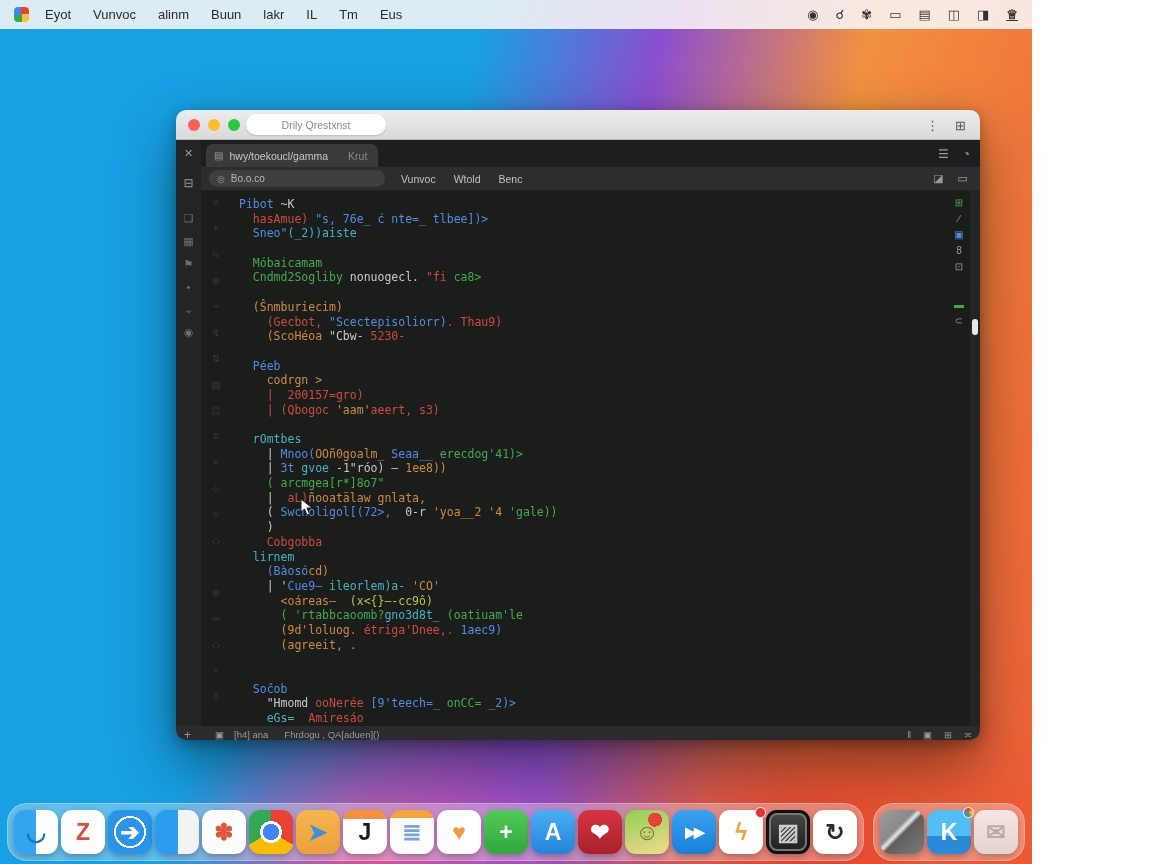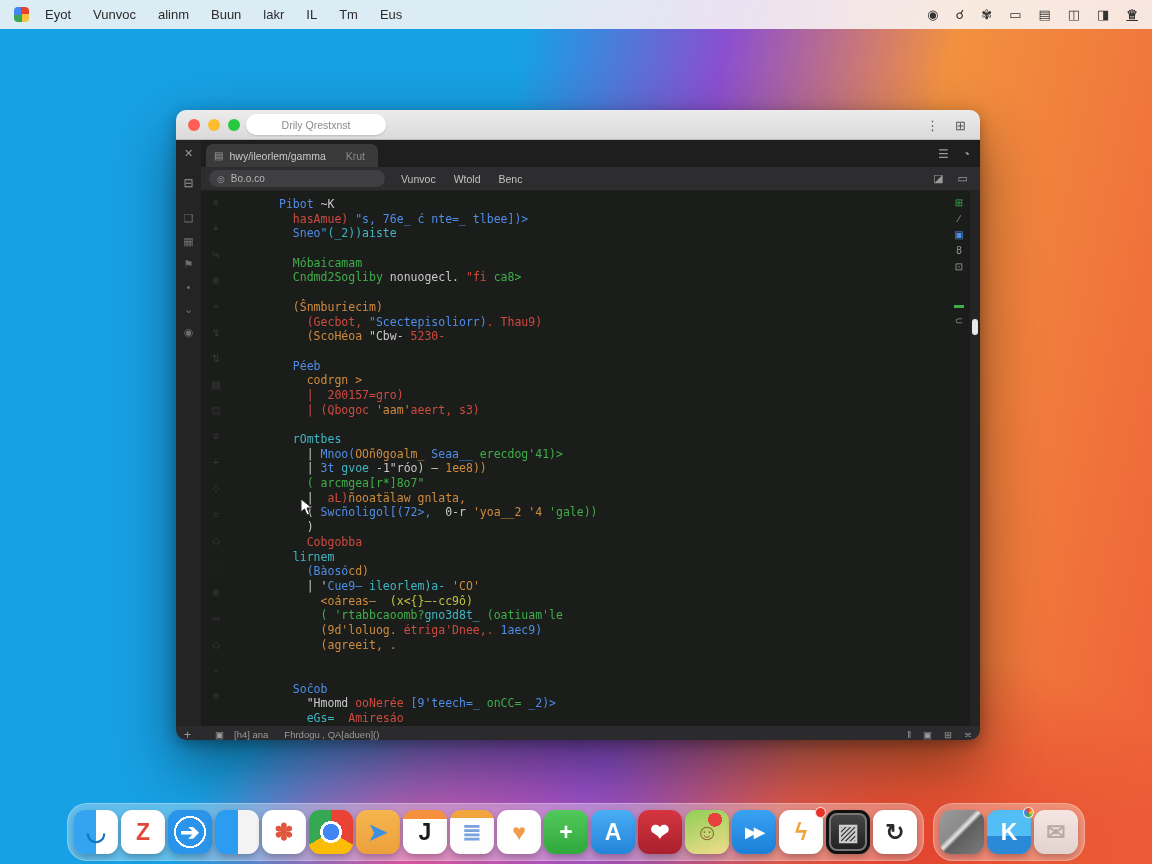--- a/index.html
+++ b/index.html
@@ -1,17 +1,17 @@
 <!DOCTYPE html>
 <html><head>
 <meta charset="utf-8">
 <style>
   * { margin:0; padding:0; box-sizing:border-box; }
   html,body { width:1152px; height:864px; overflow:hidden; font-family:"Liberation Sans", sans-serif; }
-  #desktop { position:relative; width:1152px; height:864px; }
+  #desktop { position:relative; width:1032px; height:864px; }
 
   
   .menubar { position:absolute; top:0; left:0; right:0; height:29px;
     background:rgba(248,246,246,0.88); display:flex; align-items:center; padding:0 14px;
     font-size:13px; color:#2b2b2b; }
   .applogo { width:15px; height:15px; border-radius:4px; margin-right:16px;
     background:conic-gradient(#e8432a 0 25%,#f5c23c 25% 50%,#35a853 50% 75%,#4285f4 75% 100%); }
   .mitems { display:flex; gap:22px; }
   .mstatus { margin-left:auto; display:flex; gap:17px; font-size:13px; color:#333; }
   .mstatus span:last-child { text-decoration:underline; font-weight:bold; }
@@ -55,21 +55,21 @@
     display:flex; align-items:center; padding:0 8px; gap:6px; font-size:10px; color:#b5b5b5; }
   .searchpill .sicon { font-size:9px; color:#9a9a9a; }
   .tmenus { display:flex; gap:18px; margin-left:16px; font-size:10.5px; color:#c2c2c2; }
   .toolbar-right { position:absolute; right:12px; display:flex; gap:14px; color:#9a9a9a; font-size:11px; }
 
   .codearea { flex:1; display:flex; position:relative; background:#1b1d1b; }
   .gutter { flex:0 0 30px; padding-top:6px; display:flex; flex-direction:column; align-items:center;
     color:#3a3a3a; font-size:10px; }
   .gutter div { height:26px; }
   .codelines { flex:1; padding:6px 0 0 8px; font-family:"DejaVu Sans Mono", monospace;
-    font-size:11.5px; white-space:pre;margin-left:40px; }
+    font-size:11.5px; white-space:pre; }
   .cline { height:14.7px; line-height:14.7px; }
   .markers { flex:0 0 22px; padding-top:6px; display:flex; flex-direction:column; align-items:center;
     font-size:10px; }
   .markers div { height:16px; }
   .scrollbar { flex:0 0 10px; background:#242424; position:relative; }
   .thumb { position:absolute; left:2px; top:128px; width:6px; height:16px; background:#e8e8e8; border-radius:3px; }
 
   .statusbar { height:18px; flex:0 0 18px; background:#2b2b2d; display:flex; align-items:center;
     font-size:9.5px; color:#9a9a9a; padding:0 8px; gap:10px; }
   .statusbar .sb-right { margin-left:auto; display:flex; gap:12px; }
@@ -144,21 +144,21 @@
             <span>•</span>
             <span>⌄</span>
             <span>◉</span>
           </div>
       </div>
 
       <div class="editorcol">
         <div class="tabbar">
           <div class="tab">
             <span class="ticon">▤</span>
-            <span>hwy/ileorlem/gamma</span>
+            <span>hwy/toekoucl/gamma</span>
             <span class="tsec">Krut</span>
           </div>
           <div class="tabbar-right">
               <span>☰</span>
               <span>◔</span>
             </div>
         </div>
 
         <div class="toolbar">
           <div class="searchpill">

